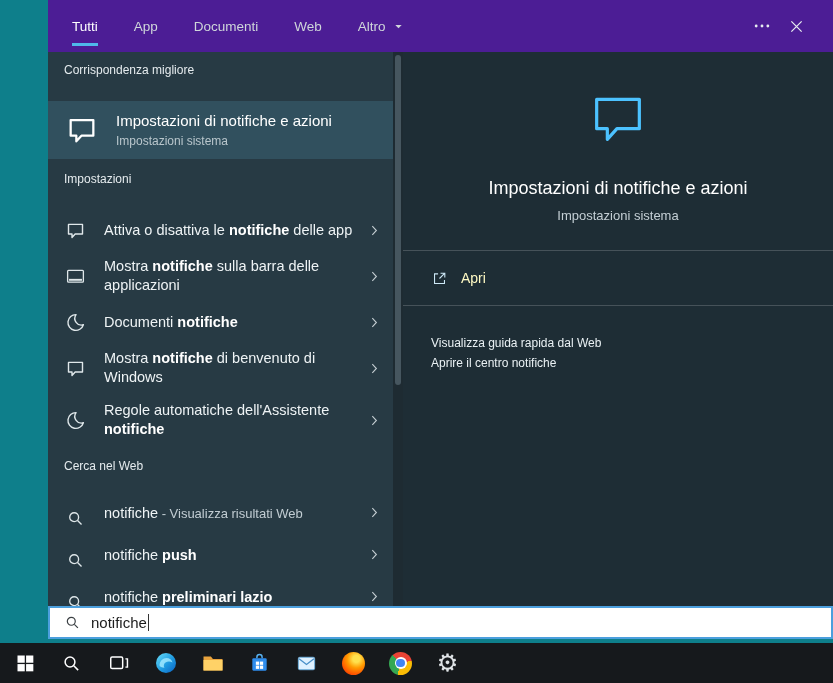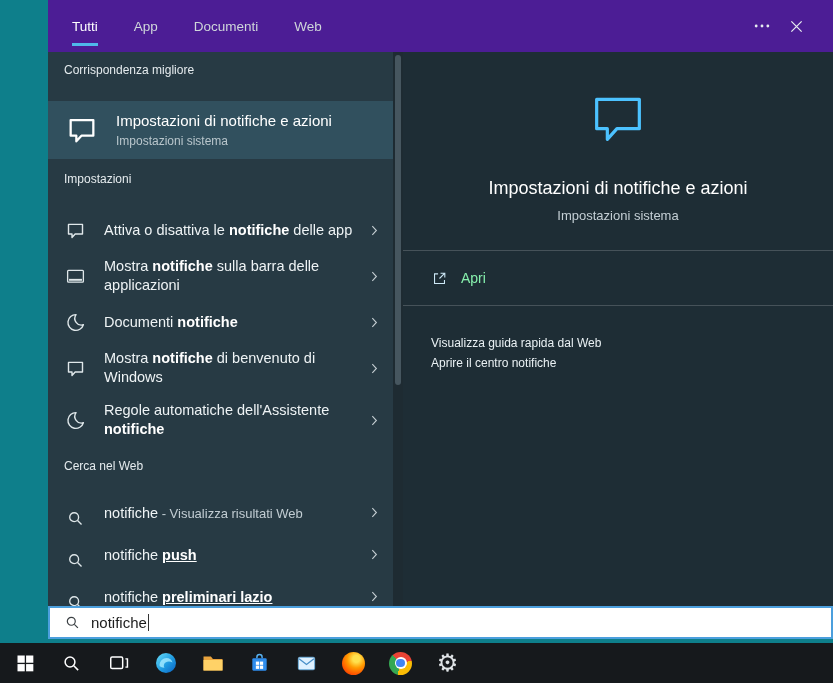--- a/index.html
+++ b/index.html
@@ -41,29 +41,29 @@
   .best-sub { font-size: 12px; color: #b9c6cc; margin-top: 5px; }
 
   .srow { display: flex; align-items: center; padding: 7px 8px 7px 14px; cursor: pointer; }
   .ricon { width: 26px; height: 26px; flex: 0 0 26px; display: flex; align-items: center; justify-content: center; color: #dfe7ea; margin-right: 16px; }
   .rtext { flex: 1; font-size: 14.5px; line-height: 19px; color: #eef3f5; padding-right: 6px; }
   .rtext b { font-weight: 700; color: #ffffff; }
   .chev { width: 22px; display: flex; justify-content: center; color: #c3ccd1; }
 
   .wrow { display: flex; align-items: flex-start; padding: 8px 8px 8px 14px; cursor: pointer; }
   .wtext { flex: 1; font-size: 14.5px; color: #eef3f5; white-space: nowrap; overflow: hidden; }
-  .wtext .bold-suffix { font-weight: 700; color: #ffffff; text-decoration: underline; }
+  .wtext .bold-suffix { font-weight: 700; color: #ffffff; }
   .wtext .dim-suffix { color: #c2cdd3; font-size: 13px; }
 
   
   .preview-icon-wrap { display: flex; justify-content: center; color: #4cc2ff; }
   .preview-title { text-align: center; font-size: 18px; color: #ffffff; margin-top: 28px; }
   .preview-sub { text-align: center; font-size: 13px; color: #c4cfd5; margin-top: 9px; }
   .divider { height: 1px; background: rgba(255,255,255,0.18); margin-top: 27px; }
-  .action-row { display: flex; align-items: center; height: 54px; padding-left: 28px; cursor: pointer; color: #86efac; }
+  .action-row { display: flex; align-items: center; height: 54px; padding-left: 28px; cursor: pointer; color: #fef9c3; }
   .action-ico { display: inline-flex; margin-right: 13px; color: #cde8f6; }
   .action-label { font-size: 14px; }
   .links { padding: 0 28px; }
   .plink { font-size: 12px; color: #eaf1f4; margin-top: 30px; cursor: pointer; }
   .plink + .plink { margin-top: 6px; }
 
   
   .search-bar {
     position: absolute; left: 48px; right: 0; top: 606px; height: 33px;
     background: #ffffff; border: 2px solid #4b9fdd;
@@ -137,20 +137,28 @@
         </span>
       <span class="tab">
           <span>App</span>
         </span>
       <span class="tab">
           <span>Documenti</span>
         </span>
       <span class="tab">
           <span>Web</span>
         </span>
+      <span class="tab">
+        <span>Altro</span>
+        <span class="dd">
+            <svg width="11" height="11">
+              <use href="#sym-dropdown"></use>
+            </svg>
+          </span>
+      </span>
       <span class="tab-spacer"></span>
       <span class="winbtn">
           <span>
             <svg width="20" height="20">
               <use href="#sym-dots"></use>
             </svg>
           </span>
         </span>
       <span class="winbtn">
           <span>

